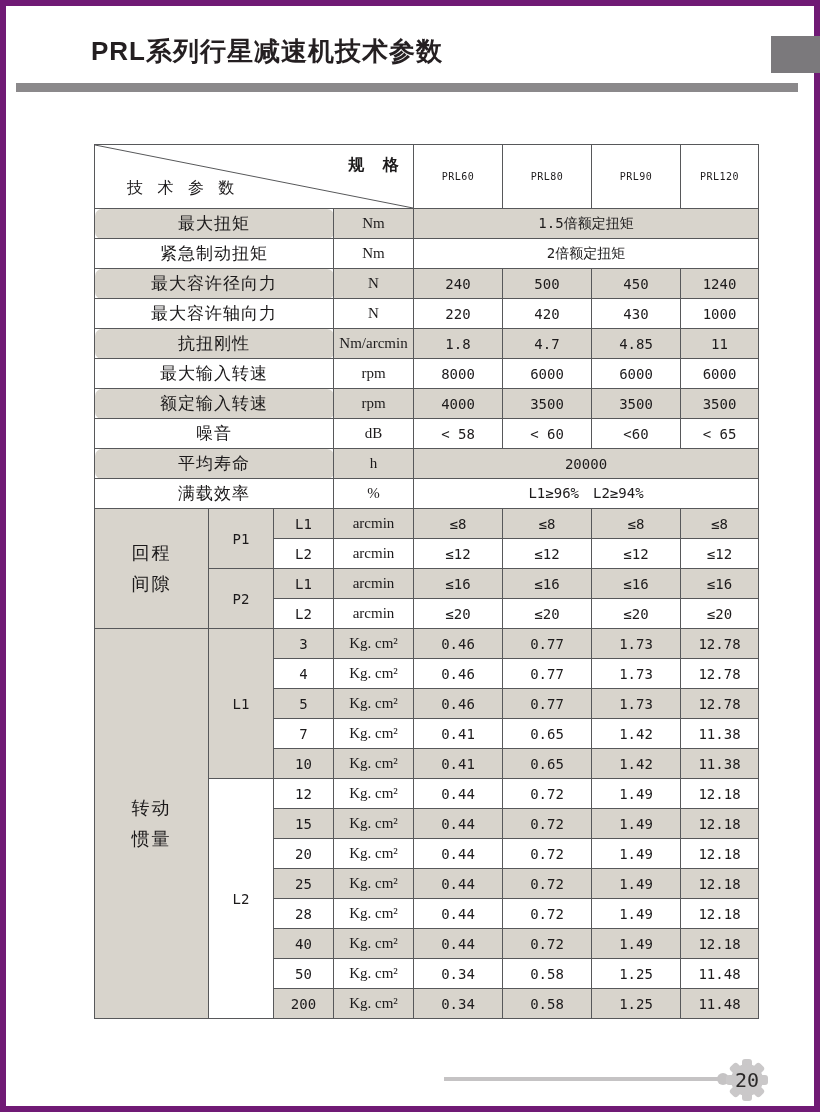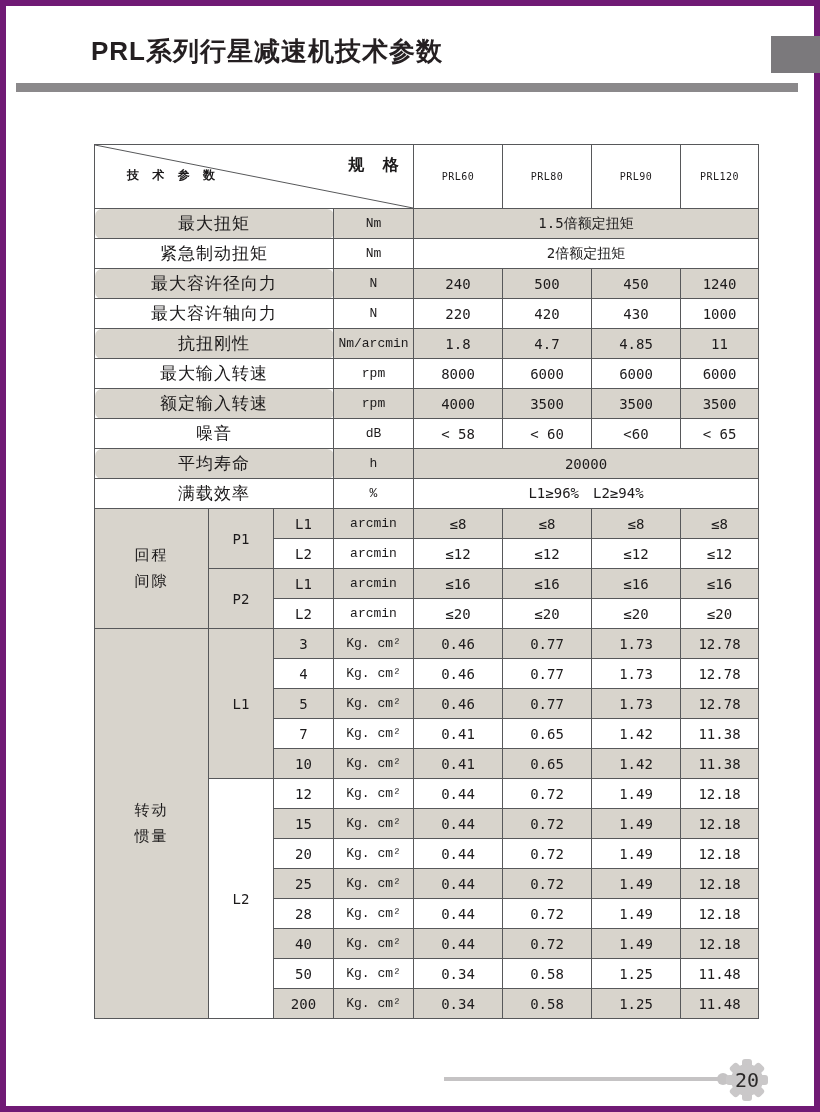--- a/index.html
+++ b/index.html
@@ -37,36 +37,36 @@
   }
   .spec thead tr { height:64px; }
   .spec tbody tr { height:30px; }
   tr.g td { background:#d8d4cc; }
   td.m { background:#ffffff; }
   .spec th {
     font-family:"DejaVu Sans Mono", monospace; font-size:10px;
     font-weight:normal; letter-spacing:0.5px;
   }
   td.param { font-family:"DejaVu Serif","Liberation Serif",serif; font-size:17px; letter-spacing:1px;border-radius:7px; }
-  td.unit  { font-family:Liberation Mono, monospace; font-size:13px;margin-left:11px; }
+  td.unit  { font-family:Liberation Serif, serif; font-size:15px;margin-left:11px; }
   td.val   { font-family:"DejaVu Sans Mono", monospace; font-size:14px; }
   td.sub   { font-family:"DejaVu Sans Mono", monospace; font-size:14px; }
   td.group {
-    font-family:"DejaVu Serif","Liberation Serif",serif; font-size:15px;
+    font-family:"DejaVu Serif","Liberation Serif",serif; font-size:18px;
     white-space:pre-line; line-height:1.7; letter-spacing:2px;margin-top:39px;
   }
   
   td.diag { position:relative; }
   td.diag svg.dline { position:absolute; left:0; top:0; width:100%; height:100%; display:block; }
   .spec-lbl {
     position:absolute; top:10px; left:68%; font-size:16px; font-weight:bold;
     letter-spacing:7px; white-space:nowrap;margin-left:37px;
   }
   .param-lbl {
-    position:absolute; bottom:24px; left:32px; font-size:12px; font-weight:bold;
+    position:absolute; bottom:9px; left:32px; font-size:16px; font-weight:normal;
     letter-spacing:5px; white-space:nowrap;
   }
   
   .foot-line { position:absolute; left:438px; top:1071px; width:281px; height:4px; background:#c5c3c4; }
   .foot-dot  { position:absolute; left:711px; top:1067px; width:12px; height:12px; border-radius:50%; background:#c5c3c4; }
   .gear { position:absolute; left:719px; top:1052px; width:44px; height:44px; }
   .gear svg { position:absolute; inset:0; }
   .pageno {
     position:absolute; inset:0; display:flex; align-items:center; justify-content:center;
     font-family:"DejaVu Sans Mono", monospace; font-size:20px; color:#2b2929;

